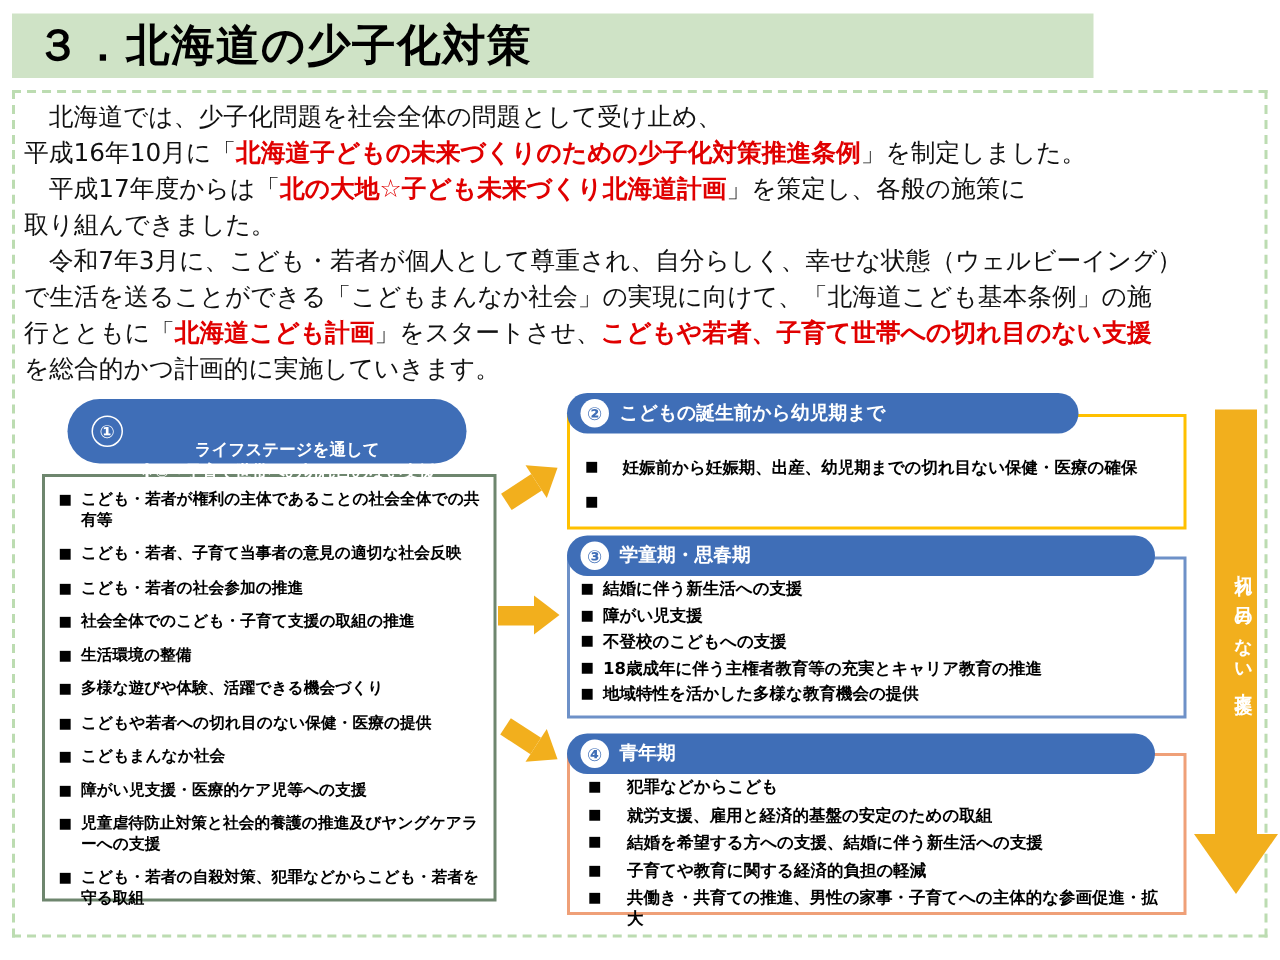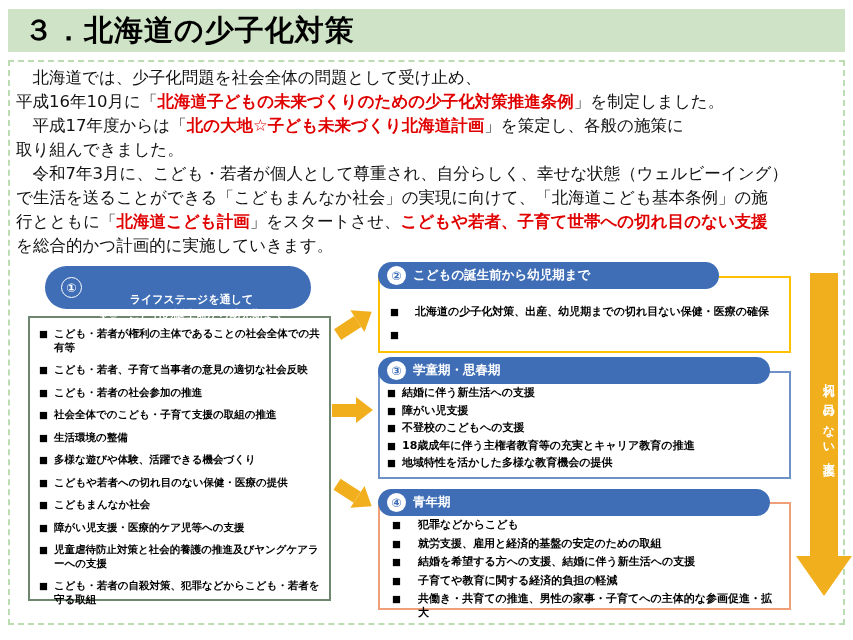--- a/index.html
+++ b/index.html
@@ -1,20 +1,20 @@
 <!DOCTYPE html>
 <html style="--title-bg: #CFE3C6; --frame-dash: #BCDCB1; --pill-blue: #3F6EB7; --accent-red: #E00000; --arrow-gold: #F2AF1D; --box2-border: #FFC000; --box3-border: #6E91C8; --box4-border: #EFA078; --list-border: #6E866E;"><head>
 <meta charset="utf-8">
 <style>
   html,body{margin:0;padding:0;background:#fff;}
   .slide{position:relative;width:853px;height:640px;background:#fff;overflow:hidden;
          font-family:"DejaVu Sans",sans-serif;color:#000;}
 
   
-  .title-bar{position:absolute;left:8px;top:9px;width:837px;height:43px;
+  .title-bar{position:absolute;left:8px;top:9px;width:721px;height:43px;
              background:var(--title-bg,#CFE3C6);display:flex;align-items:center;
              padding-left:16px;box-sizing:border-box;}
   .title-text{font-size:29px;font-weight:bold;letter-spacing:1px;}
 
   
   .content-frame{position:absolute;left:8px;top:60px;width:833px;height:561px;
                  border:2px dashed var(--frame-dash,#BCDCB1);}
 
   
   .intro{position:absolute;left:16px;top:66px;width:822px;margin:0;
@@ -89,21 +89,21 @@
   </div>
 
   <div class="content-frame"></div>
 
   <p class="intro"><span>　北海道では、少子化問題を社会全体の問題として受け止め、</span><br><span>平成16年10月に「</span><span class="em">北海道子どもの未来づくりのための少子化対策推進条例</span><span>」を制定しました。</span><br><span>　平成17年度からは「</span><span class="em">北の大地☆子ども未来づくり北海道計画</span><span>」を策定し、各般の施策に</span><br><span>取り組んできました。</span><br><span>　令和7年3月に、こども・若者が個人として尊重され、自分らしく、幸せな状態（ウェルビーイング）</span><br><span>で生活を送ることができる「こどもまんなか社会」の実現に向けて、「北海道こども基本条例」の施</span><br><span>行とともに「</span><span class="em">北海道こども計画</span><span>」をスタートさせ、</span><span class="em">こどもや若者、子育て世帯への切れ目のない支援</span><br><span>を総合的かつ計画的に実施していきます。</span></p>
 
   <div class="pill pill-1">
     <span class="cnum outline">①</span>
     <span class="pill-lines">
       <span>ライフステージを通して</span><br>
-      <span>※②～こどもの誕生前から幼児期まで</span>
+      <span>※②～子育て世帯への切れ目のない支援</span>
     </span>
   </div>
 
   <div class="list-box">
 
       <div class="li">
         <span class="bullet">■</span>
         <span class="li-text">こども・若者が権利の主体であることの社会全体での共有等</span>
       </div>
 
@@ -168,21 +168,21 @@
   </div>
   <div class="s-arrow a3">
     <span class="a-body"></span>
     <span class="a-head"></span>
   </div>
 
   <div class="stage-box box2">
 
       <div class="li">
         <span class="bullet">■</span>
-        <span class="li-text">北海道の少子化対策、出産、幼児期までの切れ目ない保健・医療の確保</span>
+        <span class="li-text">妊娠前から妊娠期、出産、幼児期までの切れ目ない保健・医療の確保</span>
       </div>
 
       <div class="li">
         <span class="bullet">■</span>
       </div>
     </div>
   <div class="pill pill-2">
     <span class="cnum solid">②</span>
     <span class="pill-title">こどもの誕生前から幼児期まで</span>
   </div>

